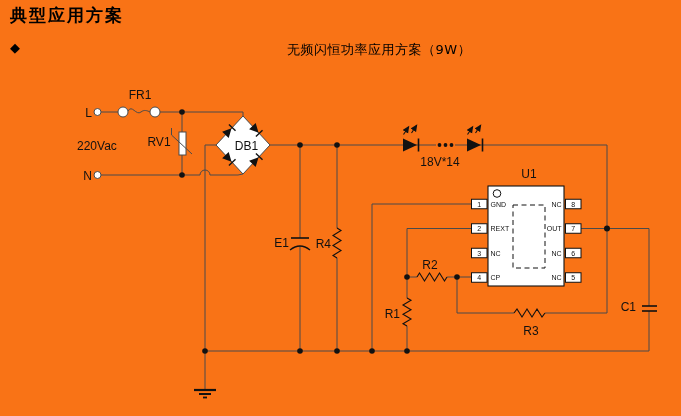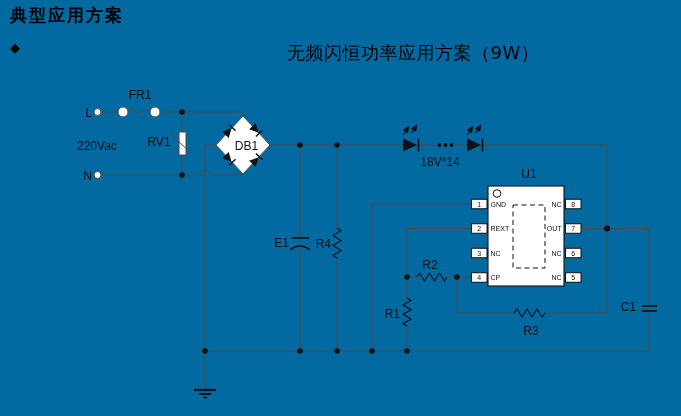--- a/index.html
+++ b/index.html
@@ -1,35 +1,35 @@
 <!DOCTYPE html>
 <html><head>
 <meta charset="utf-8">
 <style>
   html,body{margin:0;padding:0;background:#ffffff;}
   .stage{
     position:relative;
     width:681px;height:416px;
-    background:#0369a1;
+    background:#f97316;
     font-family:"Liberation Sans","DejaVu Sans",sans-serif;
     color:#000;
     overflow:hidden;
   }
   .doc-title{
     position:absolute;left:10px;top:4px;
     font-size:17px;font-weight:bold;letter-spacing:2px;
     font-family:"DejaVu Sans","Liberation Sans",sans-serif;
   }
   .bullet{
     position:absolute;left:10px;top:40px;
     font-size:13px;
   }
   .caption{
     position:absolute;left:287px;top:41px;
-    font-size:18px;letter-spacing:0.5px;
+    font-size:13px;letter-spacing:0.5px;
     font-family:"DejaVu Sans","Liberation Sans",sans-serif;
   }
   svg{position:absolute;left:0;top:0;}
   svg text{
     font-family:"Liberation Sans","DejaVu Sans",sans-serif;
     fill:#111111;
   }
   .lbl{font-size:12px;}
   .pin-num{font-size:7px;}
   .pin-name{font-size:7px;}

